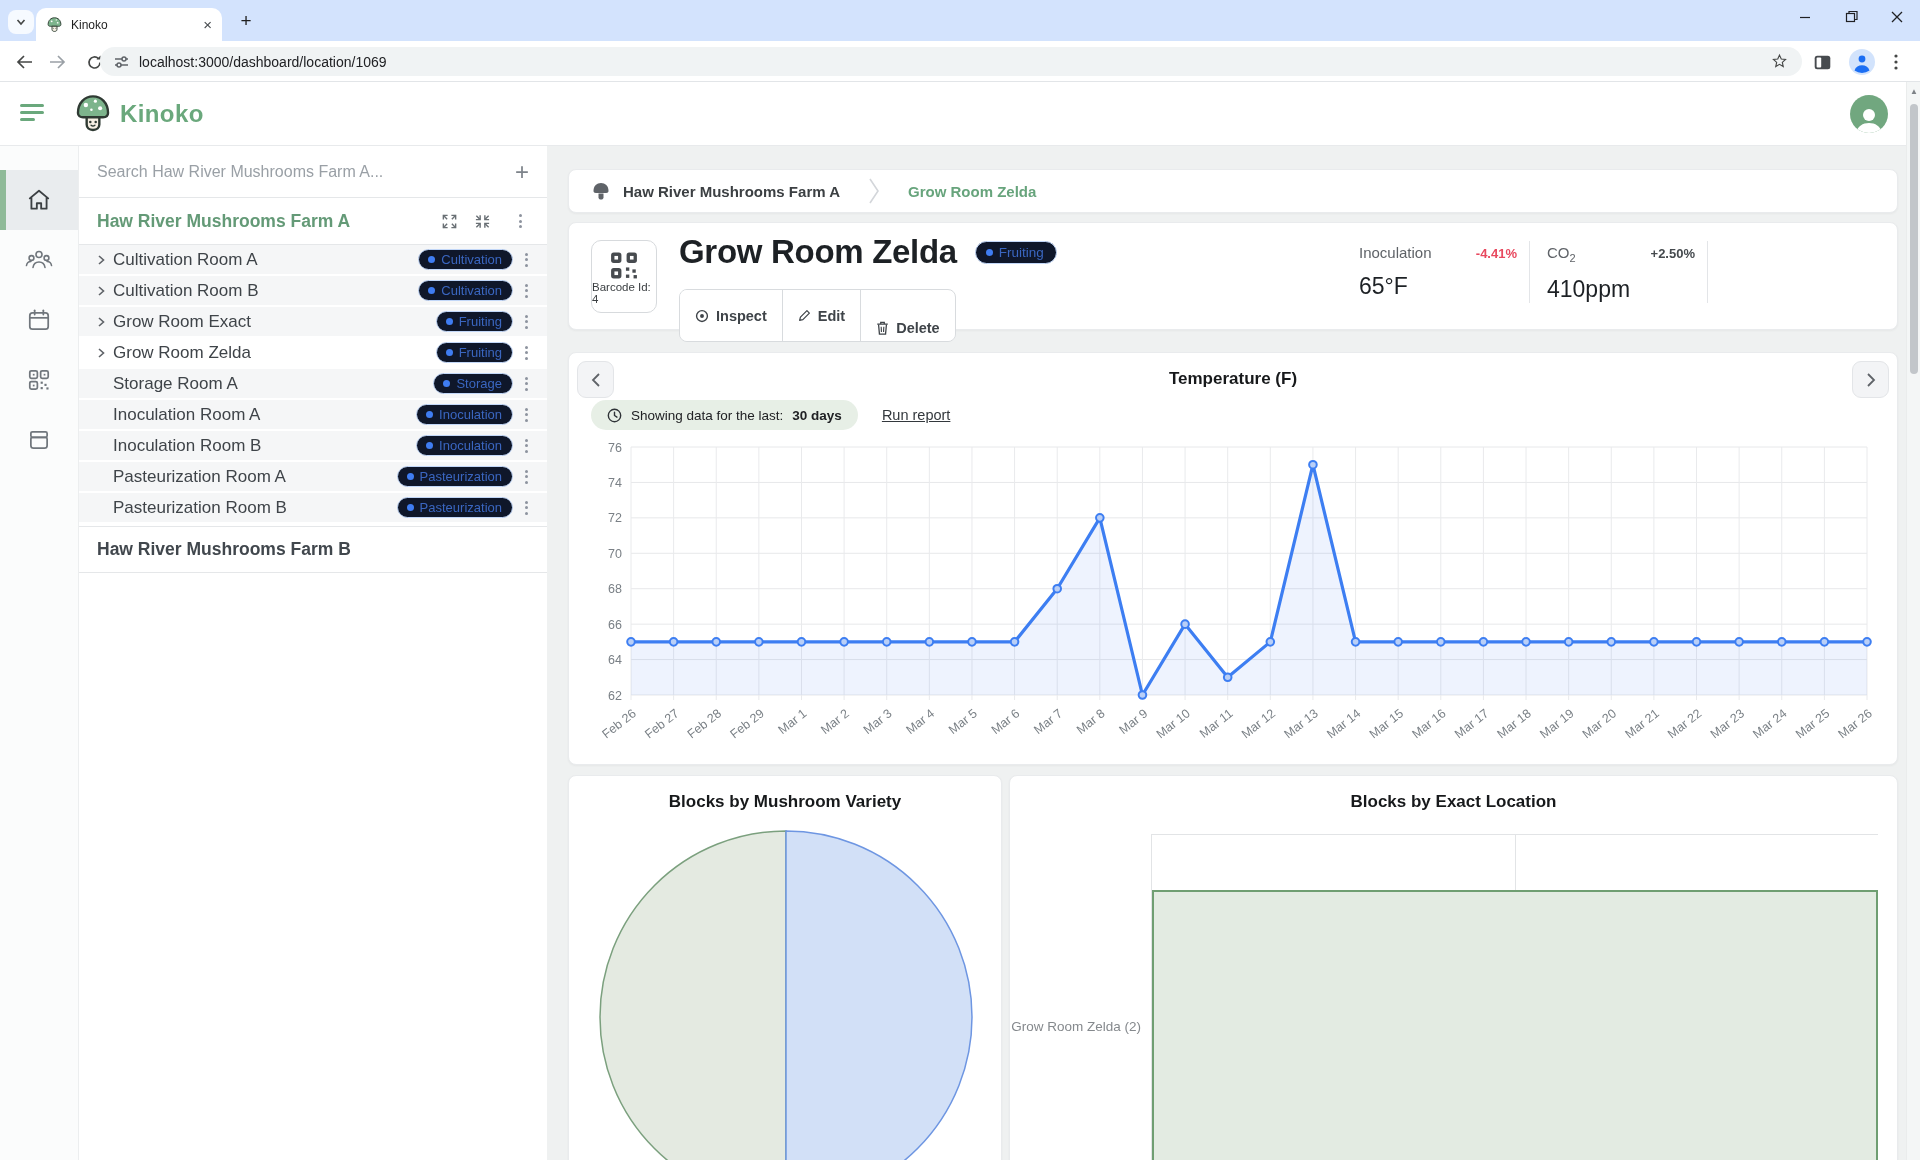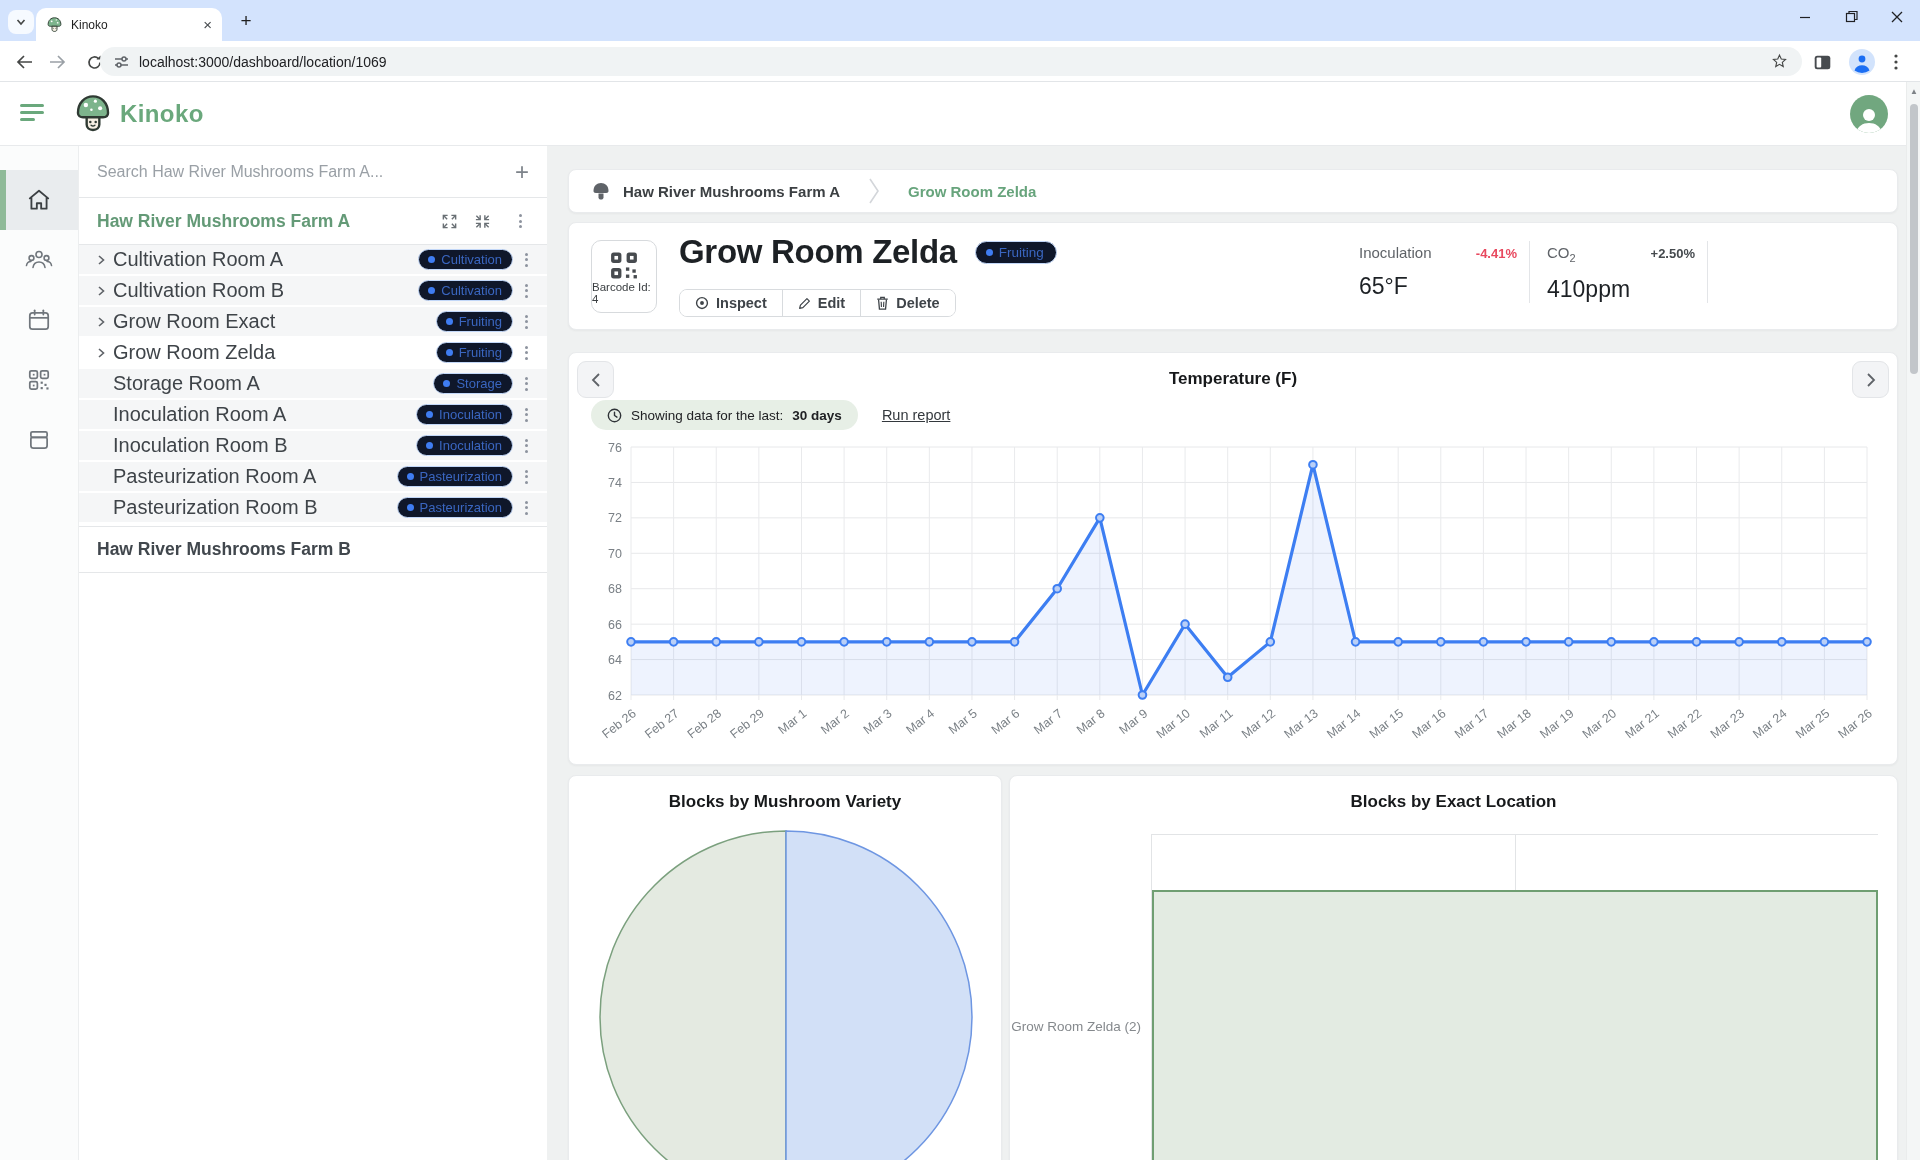--- a/index.html
+++ b/index.html
@@ -45,21 +45,21 @@
   #search-input::placeholder { color:#9aa0a6; }
   #add-btn { font-size:24px; color:#7d838a; font-weight:400; padding:0 2px; }
   .farm-header { height:47px; display:flex; align-items:center; padding:0 14px 0 18px; border-bottom:1px solid #e5e7e9; }
   .farm-header .farm-name { font-size:17.5px; font-weight:700; color:#649a77; flex:1; }
   .farm-header .hicons { display:flex; align-items:center; gap:16px; color:#6a7075; }
   #farm-b-header { margin-top:4px; border-top:1px solid #e5e7e9; }
   #farm-b-header .farm-name { color:#41474d; }
   .room-row { height:29px; margin-bottom:2px; background:#f5f6f7; display:flex; align-items:center; padding:0 8px 0 16px; }
   .room-row.selected { background:#fff; }
   .room-chevron { width:16px; display:flex; align-items:center; color:#5f6368; }
-  .room-name { font-size:20px; color:#3f4449; margin-left:2px; }
+  .room-name { font-size:17px; color:#3f4449; margin-left:2px; }
   .pill { margin-left:auto; display:inline-flex; align-items:center; gap:6px; border:1px solid #c2d7f8; background:#0f172a; border-radius:12px; padding:2px 10px 2px 9px; font-size:13px; color:#3a66c0; white-space:nowrap; }
   .pill .dot { width:7px; height:7px; border-radius:50%; background:#3f7df2; }
   .kebab { width:26px; display:flex; flex-direction:column; align-items:center; gap:2.5px; }
   .kebab i { width:3px; height:3px; border-radius:50%; background:#8d939e; }
 
   
   #main { position:absolute; left:547px; top:146px; width:1373px; height:1014px; background:#eff1f1; }
   .card { position:absolute; background:#fff; border:1px solid #e9ebed; border-radius:8px; box-shadow:0 1px 2px rgba(60,64,67,.05); }
 
   #breadcrumb-card { left:21px; top:23px; width:1330px; height:44px; display:flex; align-items:center; padding:0 22px; }
@@ -68,21 +68,21 @@
   .crumb-sep { margin:0 28px; color:#cfd3d7; }
 
   #title-card { left:21px; top:76px; width:1330px; height:108px; }
   #qr-box { position:absolute; left:22px; top:17px; width:66px; height:73px; border:1.5px solid #d7dadd; border-radius:10px; display:flex; flex-direction:column; align-items:center; justify-content:space-between; padding:9px 0 7px; }
   #qr-box .qr-label { font-size:11.5px; color:#3c4043; }
   #room-title-row { position:absolute; left:110px; top:10px; display:flex; align-items:center; gap:18px; }
   #room-title { font-size:33px; font-weight:800; color:#1d2125; letter-spacing:-.3px; }
   .pill.big { margin-left:0; font-size:13.5px; padding:3px 12px 3px 10px; }
   #action-group { position:absolute; left:110px; top:66px; display:flex; border:1px solid #d8dbde; border-radius:8px; overflow:hidden; }
   .action-btn { display:flex; align-items:center; gap:7px; padding:5px 15px; font-size:14.5px; font-weight:600; color:#3f4449; background:#fff; border:none; border-right:1px solid #d8dbde; font-family:"Liberation Sans",sans-serif; }
-  .action-btn:last-child { border-right:none; }
+  .action-btn:last-child { border-right:none;margin-top:25px; }
   #stats-row { position:absolute; left:790px; top:0; width:540px; height:108px; }
   .stat { position:absolute; top:21px; height:70px; }
   .stat .stat-top { display:flex; justify-content:space-between; align-items:baseline; }
   .stat .stat-label { font-size:15px; color:#5f6368; }
   .stat .stat-label sub { font-size:11px; }
   .stat .stat-delta { font-size:13px; font-weight:600; color:#454a4e; }
   .stat .stat-delta.neg { color:#e8495f; }
   .stat .stat-value { margin-top:12px; font-size:23px; color:#1d2125; }
   .stat-div { position:absolute; top:18px; width:1px; height:62px; background:#e3e5e8; }
 

